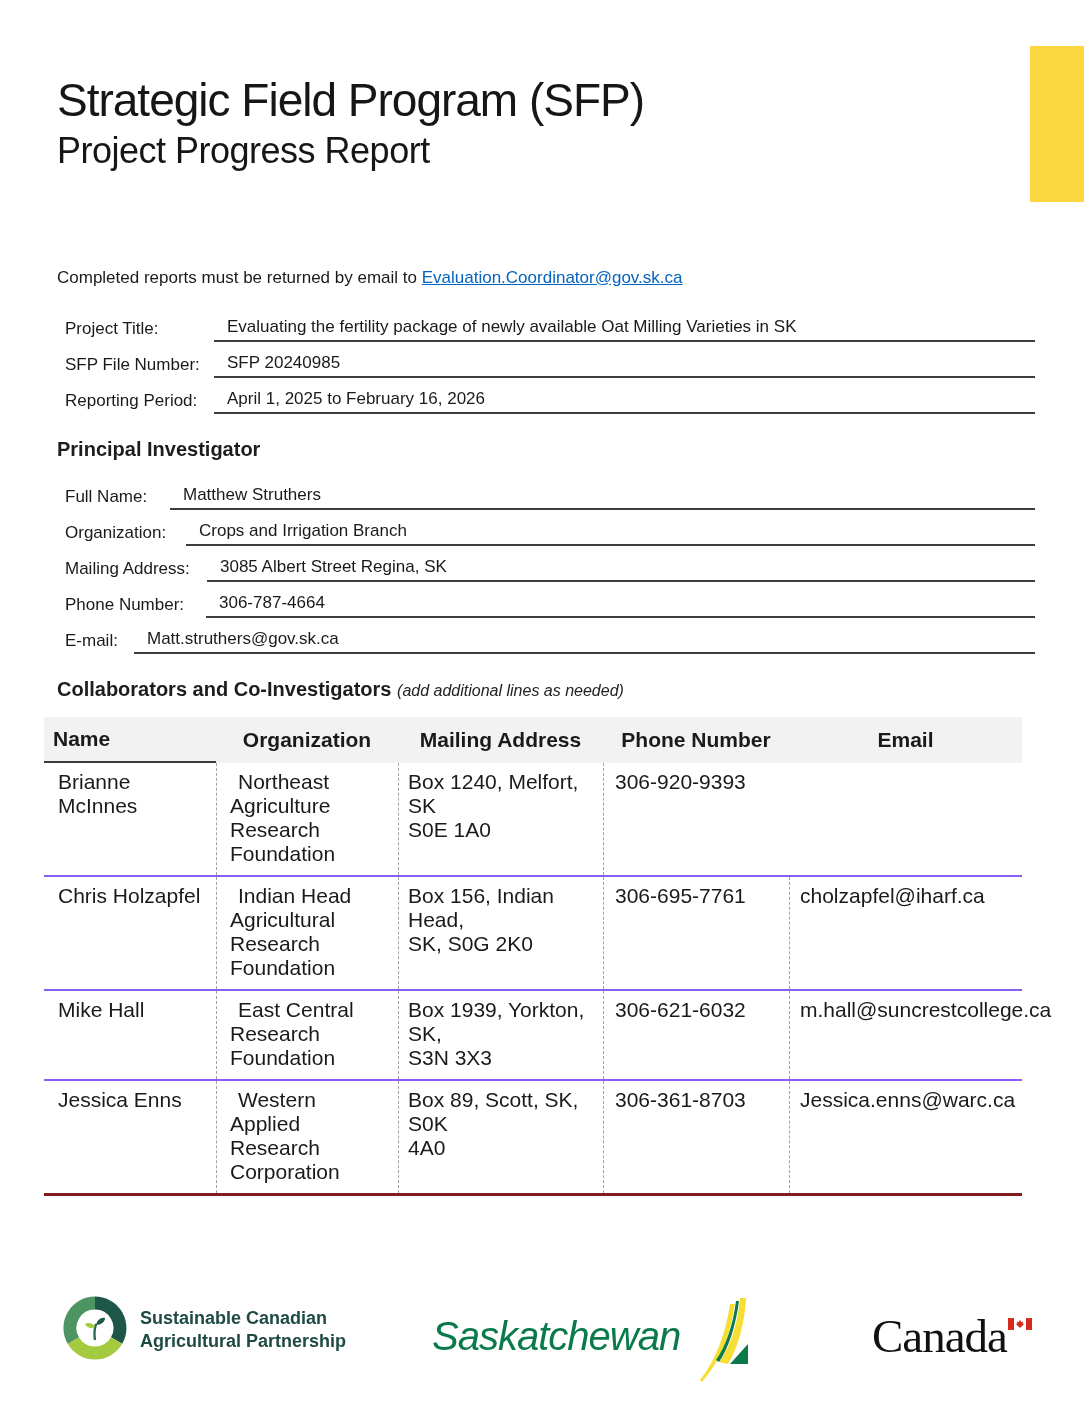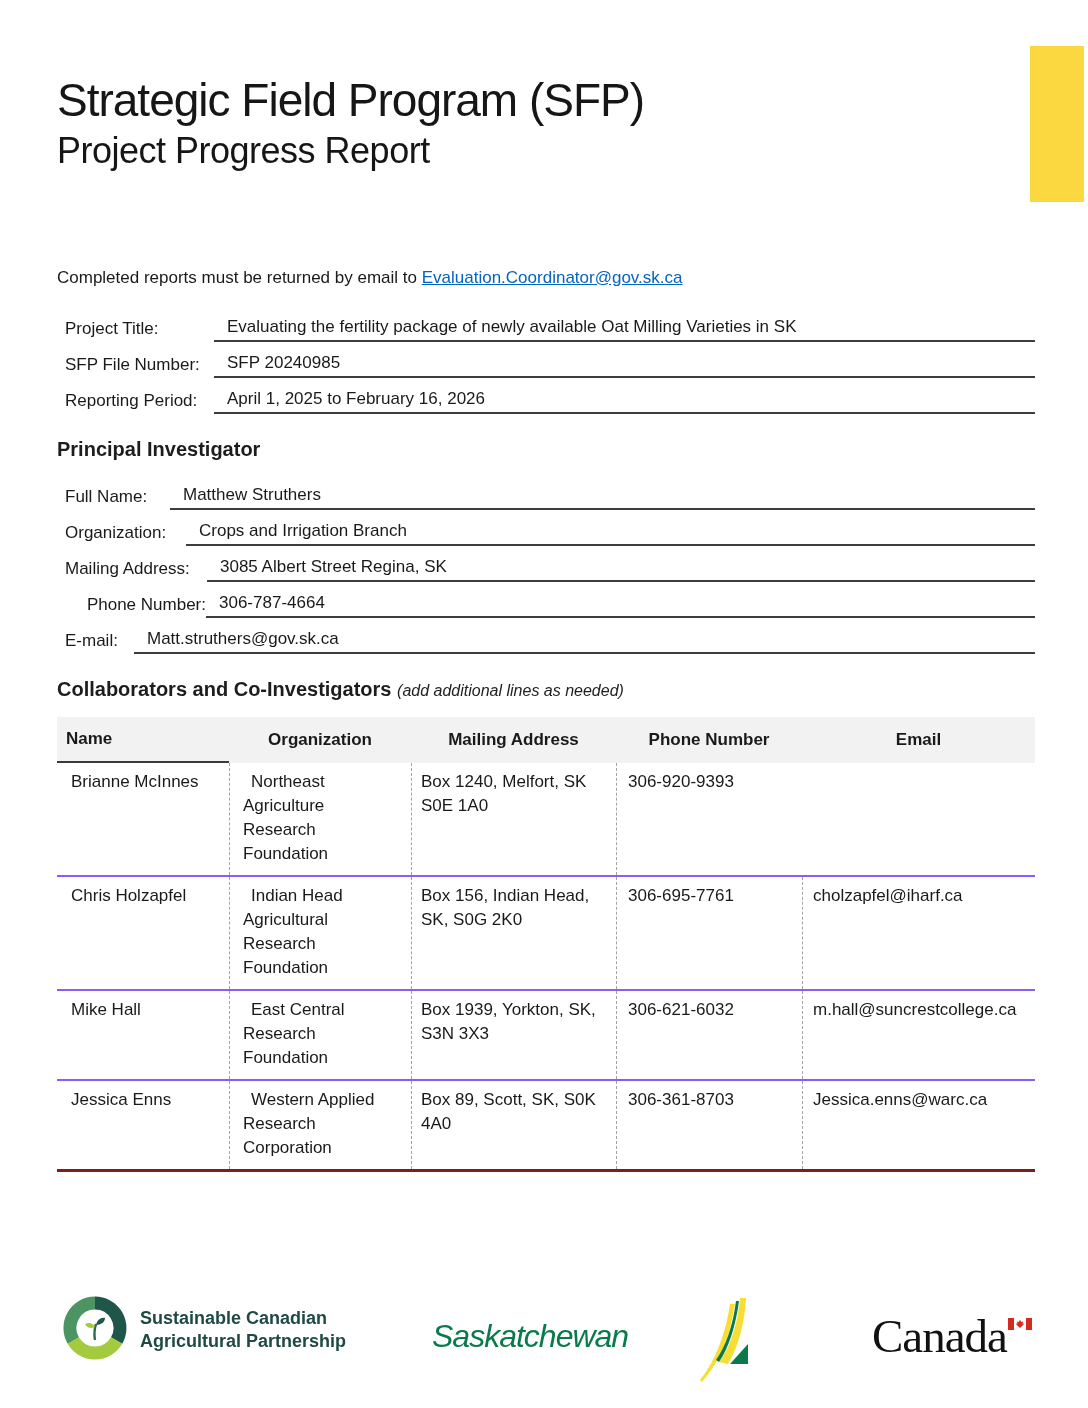--- a/index.html
+++ b/index.html
@@ -16,48 +16,48 @@
   .intro { position:absolute; left:57px; top:268px; font-size:17px; }
   .intro a { color:#0563C1; text-decoration:underline; }
 
   .fields { position:absolute; left:65px; width:970px; }
   .fields-top { top:306px; }
   .fields-pi  { top:474px; }
   .frow { display:flex; height:36px; align-items:flex-end; font-size:17px; }
   .frow .flabel { flex:0 0 auto; padding-bottom:3px; }
   .frow .fvalue { flex:1 1 auto; border-bottom:2px solid #3d3d3d; padding:0 0 3px 13px; white-space:nowrap; overflow:hidden; }
   .w-top { width:149px; } .w-fn { width:105px; } .w-org { width:121px; }
-  .w-ma { width:142px; } .w-ph { width:141px;text-align:right; } .w-em { width:69px; }
+  .w-ma { width:142px; } .w-ph { width:141px; } .w-em { width:69px; }
 
   .section-heading { position:absolute; left:57px; font-size:20px; font-weight:bold; color:#1d1d1d; }
   .sh-pi { top:438px; }
   .sh-collab { top:678px; }
   .sh-collab .note { font-weight:normal; font-style:italic; font-size:16px; color:#222; }
 
-  .collab-table { position:absolute; left:57px; top:717px; width:978px; font-size:17px; }
+  .collab-table { position:absolute; left:44px; top:717px; width:978px; font-size:21px; }
   .tgrid { display:grid; grid-template-columns:172px 182px 205px 186px 233px; }
   .thead { background:#F2F2F2; font-weight:bold; height:46px; align-items:center; }
   .thead .hc { text-align:center; }
   .thead .hc.first { text-align:left; padding-left:9px; border-bottom:2px solid #3a3a3a; height:44px; display:flex; align-items:center; }
   .trow { border-bottom:2px solid #8b5cf6; }
   .trow.last { border-bottom:3px solid #7f1d1d; }
   .trow .cell { padding:7px 8px 9px 10px; line-height:24px; }
   .trow .cell.name { padding-left:14px; }
   .trow .cell.org  { padding-left:13px; text-indent:8px; }
   .trow .cell.addr { padding-left:9px; }
   .trow .cell.phone{ padding-left:11px; }
   .trow .cell.email{ padding-left:10px; }
   .cell.div { border-left:1px dashed #a3a3a3; }
   .pre { white-space:pre-line; }
   .r-tall { min-height:101px; } .r-tall2 { min-height:107px; } .r-short { min-height:81px; }
 
   .footer-scap { position:absolute; left:63px; top:1296px; display:flex; align-items:center; }
   .scap-text { margin-left:13px; font-size:18px; line-height:23px; font-weight:bold; color:#1F4A44; }
   .footer-sask { position:absolute; left:432px; top:1312px; }
-  .sask-word { font-style:italic; font-size:32px; line-height:48px; color:#0A7A4B; letter-spacing:-1px; }
+  .sask-word { font-style:italic; font-size:40px; line-height:48px; color:#0A7A4B; letter-spacing:-1px; }
   .sask-sheaf { position:absolute; left:268px; top:-14px; }
   .footer-canada { position:absolute; left:872px; top:1312px;text-align:right; }
   .canada-word { font-family:"Liberation Serif", serif; font-size:47px; line-height:48px; color:#111111; letter-spacing:-1px; }
   .canada-flag { position:absolute; left:136px; top:4px; }
 </style>
 </head>
 <body>
 
 <div class="page">
 

